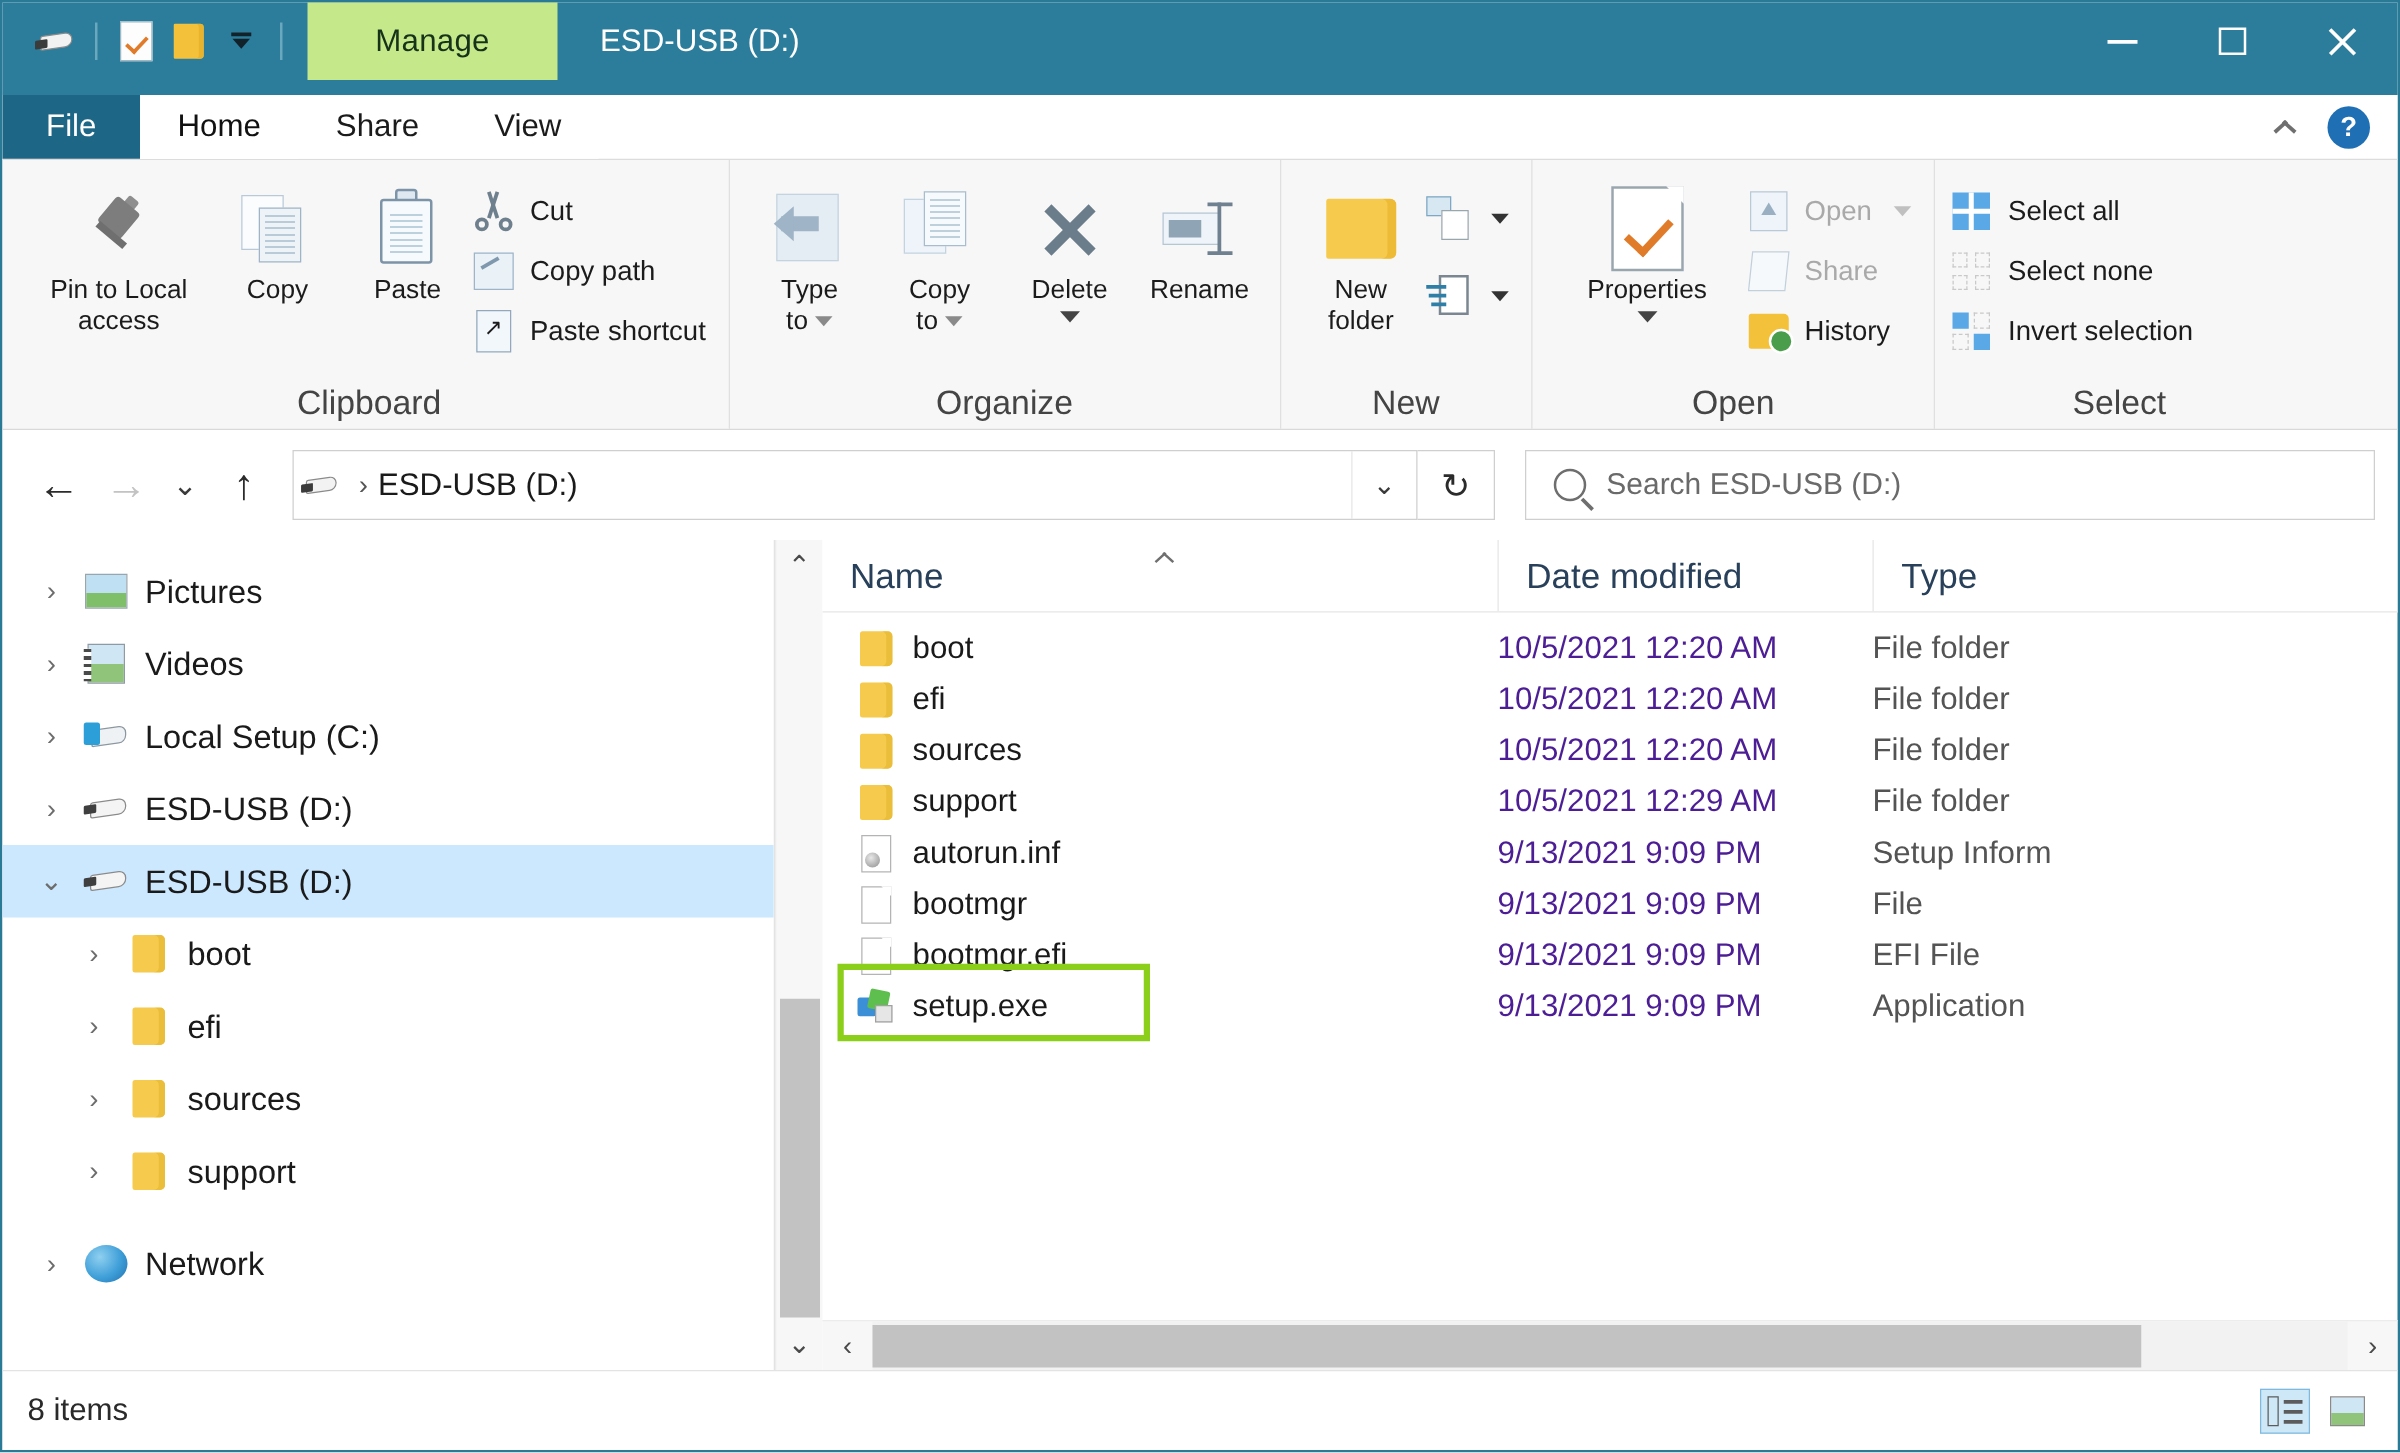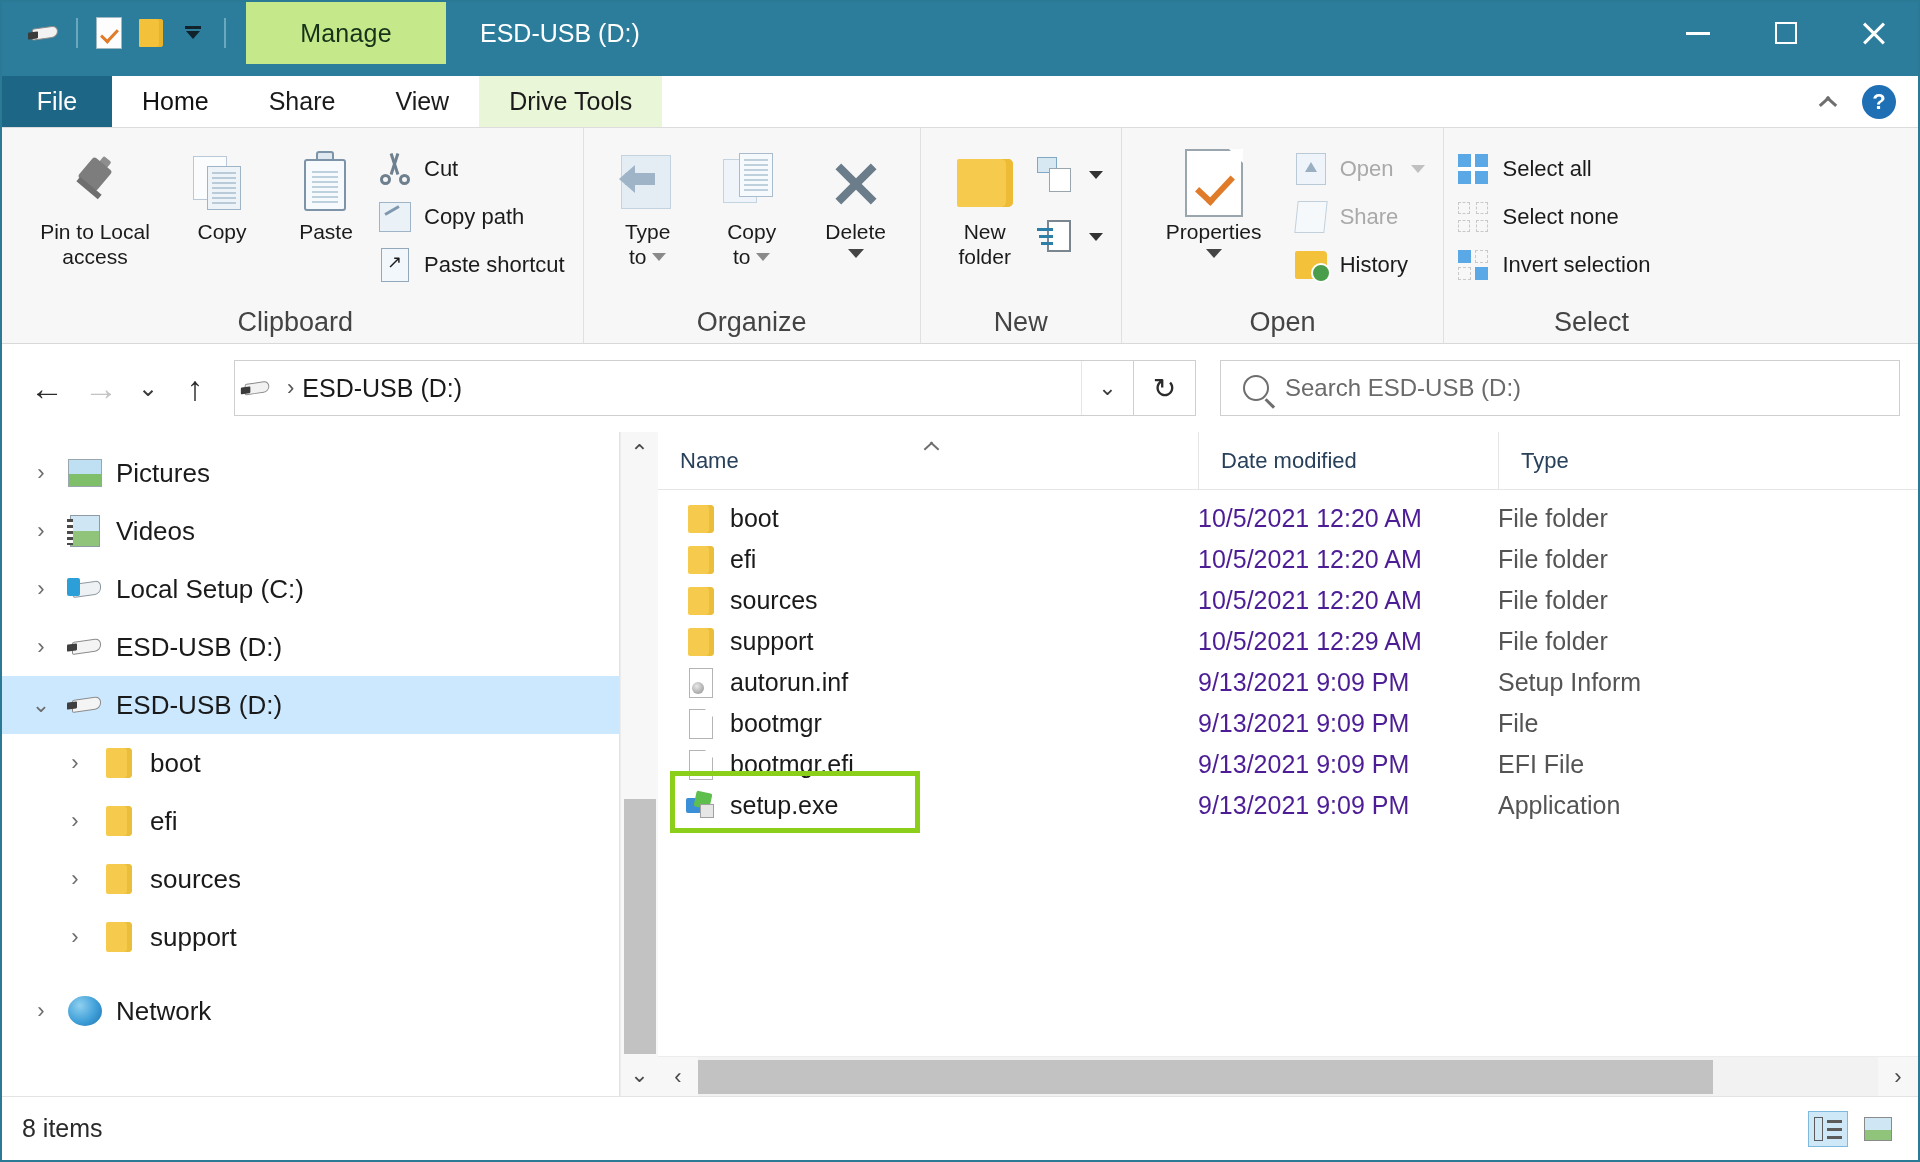--- a/index.html
+++ b/index.html
@@ -378,21 +378,21 @@
   .ti-network { width: 34px; height: 30px; border-radius:50%;
     background: radial-gradient(circle at 35% 32%, #8fd0f0 0%, #3f9fd8 55%, #1f6fae 100%); }
 
   .filepane { flex: 1; display:flex; flex-direction:column; min-width:0; position:relative; }
 
   .colheader {
     height: 58px; display:flex; align-items:center;
     border-bottom:1px solid #e6e6e6; background:#ffffff; position:relative;
   }
   .colhdr {
-    font-size: 22px; color:#28405a; height:100%; display:flex; align-items:center;
+    font-size: 28px; color:#28405a; height:100%; display:flex; align-items:center;
     padding-left: 22px; border-left:1px solid #e6e6e6; position:relative;
   }
   .colhdr:first-child { border-left:none; }
   .col-name { width: 540px; }
   .col-date { width: 300px; }
   .col-type { flex:1; }
   .sort-caret {
     position:absolute; left: 265px; top: 6px; width:18px; height:18px;
   }
   .sort-caret::before { content:""; position:absolute; left:0; top:7px; width:11px; height:2.2px; background:#6f6f6f; transform: rotate(-42deg); }
@@ -499,21 +499,20 @@
           <div class="glyph-close"></div>
         </div>
     </div>
   </div>
 
   <div class="tabstrip">
     <div class="tab file">File</div>
     <div class="tab active">Home</div>
     <div class="tab">Share</div>
     <div class="tab">View</div>
-    <div class="tab contextual-sub">Drive Tools</div>
     <div class="tab-right">
       <div class="chev-up"></div>
       <div class="help-btn">?</div>
     </div>
   </div>
 
   <div class="ribbon">
 
     <div class="rgroup">
       <div class="rgroup-body">
@@ -601,20 +600,32 @@
             <span>to</span>
             <i class="caret-inline"></i>
           </span>
         </div>
         <div class="big-btn narrow">
           <div class="ico">
               <div class="ico-delete"></div>
             </div>
           <span>Delete</span>
           <i class="caret-down"></i>
+        </div>
+        <div class="big-btn narrow">
+          <div class="ico">
+            <div class="ico-rename">
+                <div class="box"></div>
+                <div class="fill"></div>
+                <div class="bar"></div>
+                <div class="t1"></div>
+                <div class="t2"></div>
+              </div>
+          </div>
+          <span>Rename</span>
         </div>
       </div>
       <div class="rgroup-label">Organize</div>
     </div>
 
     <div class="rgroup">
       <div class="rgroup-body">
         <div class="big-btn narrow">
           <div class="ico">
               <div class="ico-newfolder"></div>

